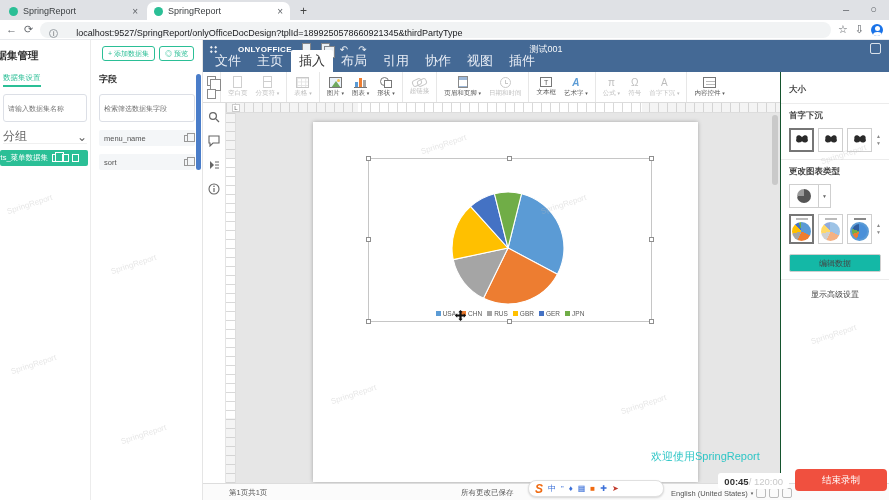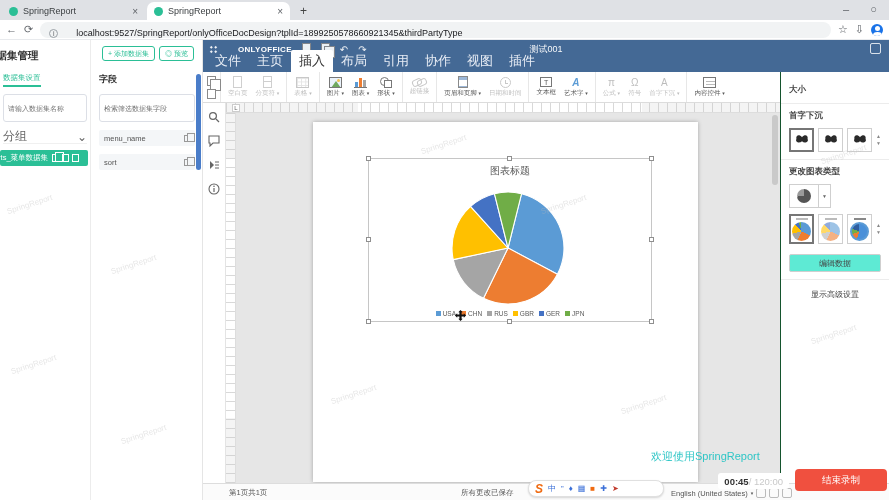--- a/index.html
+++ b/index.html
@@ -120,21 +120,21 @@
   .wrapthumb.sel{border:2px solid #767676}
   .galarrow{margin-left:auto;display:flex;flex-direction:column;gap:2px;color:#888;font-size:5px;line-height:1}
   .typecombo{display:flex;margin-top:6px;width:42px;height:24px;border:1px solid #cfcfcf}
   .typecombo .pv{flex:1;display:flex;align-items:center;justify-content:center}
   .typecombo .dd{width:12px;border-left:1px solid #cfcfcf;display:flex;align-items:center;justify-content:center;font-size:5px;color:#666}
   .darkpie{width:14px;height:14px;border-radius:50%;background:conic-gradient(#555 0 265deg,#9a9a9a 265deg 360deg)}
   .stylethumb{width:30px;height:30px;border:1px solid #cfcfcf;display:flex;flex-direction:column;align-items:center;justify-content:center;gap:2px;background:#fff}
   .stylethumb.sel{border:2px solid #767676}
   .stylethumb .tt{width:12px;height:2px;background:#bbb}
   .mpie{width:19px;height:19px;border-radius:50%}
-  .rp-btn{margin-top:10px;width:100%;height:18px;border:1px solid #cfcfcf;border-radius:2px;background:#5eead4;font-size:8px;color:#444;display:flex;align-items:center;justify-content:center}
+  .rp-btn{margin-top:10px;width:100%;height:18px;border:1px solid #cfcfcf;border-radius:2px;background:#14b8a6;font-size:8px;color:#444;display:flex;align-items:center;justify-content:center}
   .rp-link{margin-top:9px;text-align:center;font-size:8px;color:#444}
   
   #oostatus{position:absolute;left:203px;right:0;bottom:0;height:17px;background:#fbfbfb;border-top:1px solid #ddd;font-size:7.5px;color:#555}
   #oostatus .pg{position:absolute;left:26px;top:4px}
   #oostatus .sv{position:absolute;left:258px;top:4px}
   #oostatus .lang{position:absolute;left:468px;top:4px;display:flex;align-items:center;gap:3px}
   #oostatus .sico{width:10px;height:10px;border:1px solid #bbb;border-radius:2px;display:inline-block}
   
   #sogou{position:absolute;left:528px;top:480px;width:136px;height:17px;background:#fff;border:1px solid #e0e0e0;border-radius:8px;box-shadow:0 1px 2px rgba(0,0,0,.15);display:flex;align-items:center;gap:5px;padding:0 6px;z-index:30}
   #sogou .slogo{color:#f06a10;font-weight:bold;font-style:italic;font-size:12px}
@@ -358,21 +358,20 @@
       <div id="chartframe">
 
         <span class="hdl" style="left:-3px;top:-3px"></span>
         <span class="hdl" style="left:50%;top:-3px;margin-left:-3px"></span>
         <span class="hdl" style="right:-3px;top:-3px"></span>
         <span class="hdl" style="left:-3px;top:50%;margin-top:-3px"></span>
         <span class="hdl" style="right:-3px;top:50%;margin-top:-3px"></span>
         <span class="hdl" style="left:-3px;bottom:-3px"></span>
         <span class="hdl" style="left:50%;bottom:-3px;margin-left:-3px"></span>
         <span class="hdl" style="right:-3px;bottom:-3px"></span>
-        <div class="chtitle">图表标题</div>
         <svg width="140" height="140" viewBox="0 0 200 200" style="position:absolute;left:69px;top:19px">
           <path d="M100,100 L119.4,22.4 A80,80 0 0 1 170.6,137.5 Z" stroke="#fff" stroke-width="1.5" fill="#5b9bd5"></path>
           <path d="M100,100 L170.6,137.5 A80,80 0 0 1 65.0,171.9 Z" stroke="#fff" stroke-width="1.5" fill="#ed7d31"></path>
           <path d="M100,100 L65.0,171.9 A80,80 0 0 1 21.8,116.6 Z" stroke="#fff" stroke-width="1.5" fill="#a5a5a5"></path>
           <path d="M100,100 L21.8,116.6 A80,80 0 0 1 46.5,40.6 Z" stroke="#fff" stroke-width="1.5" fill="#ffc000"></path>
           <path d="M100,100 L46.5,40.6 A80,80 0 0 1 80.6,22.4 Z" stroke="#fff" stroke-width="1.5" fill="#4472c4"></path>
           <path d="M100,100 L80.6,22.4 A80,80 0 0 1 119.4,22.4 Z" stroke="#fff" stroke-width="1.5" fill="#70ad47"></path>
         </svg>
         <div id="legend">
           <span class="li">

